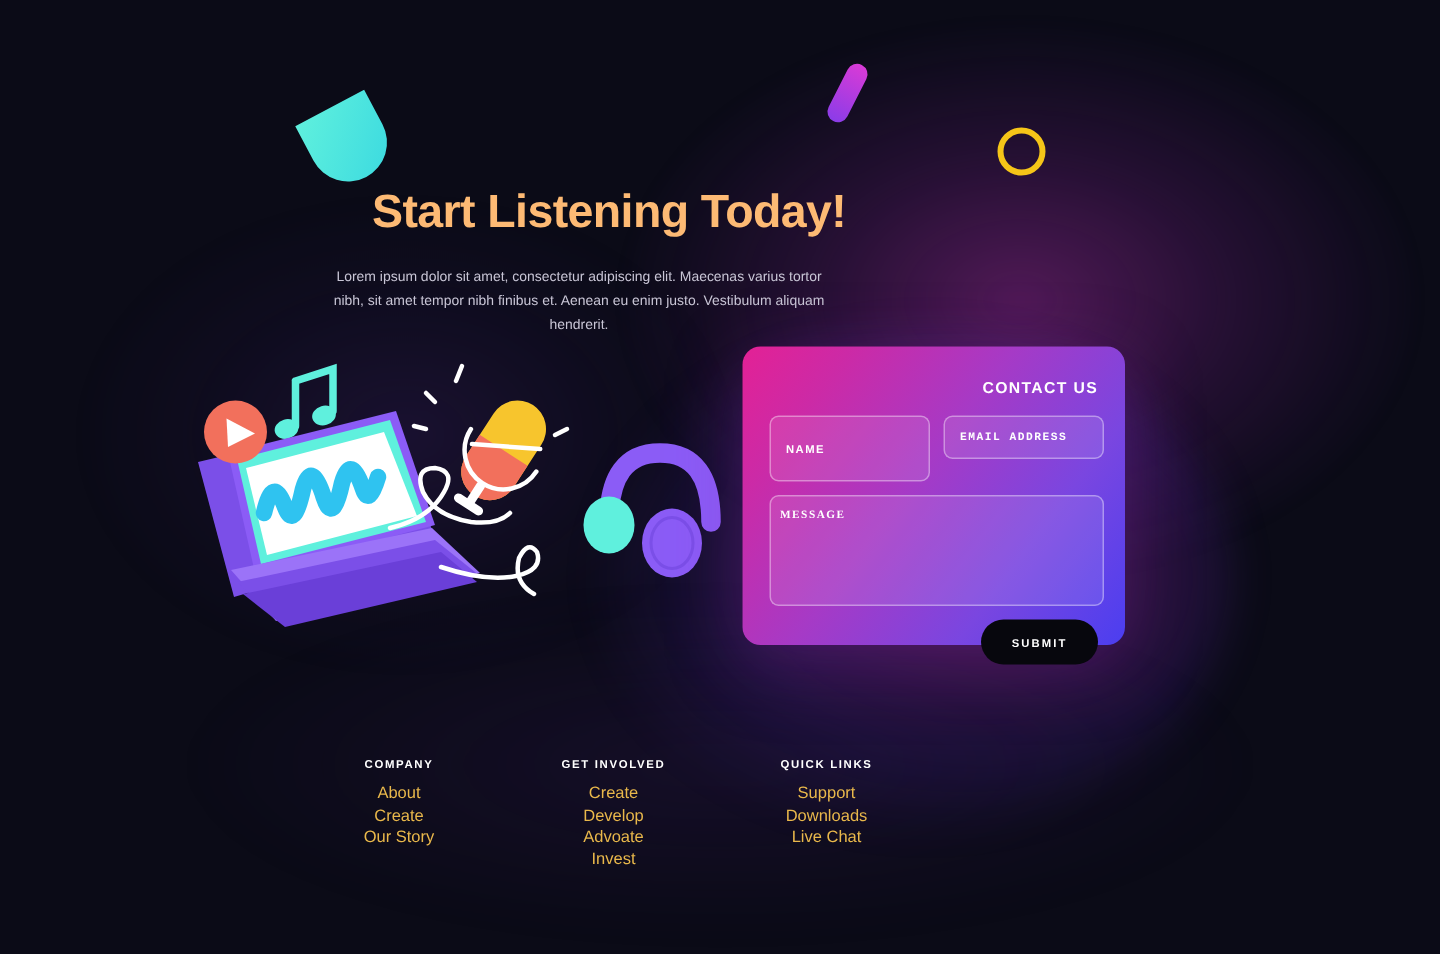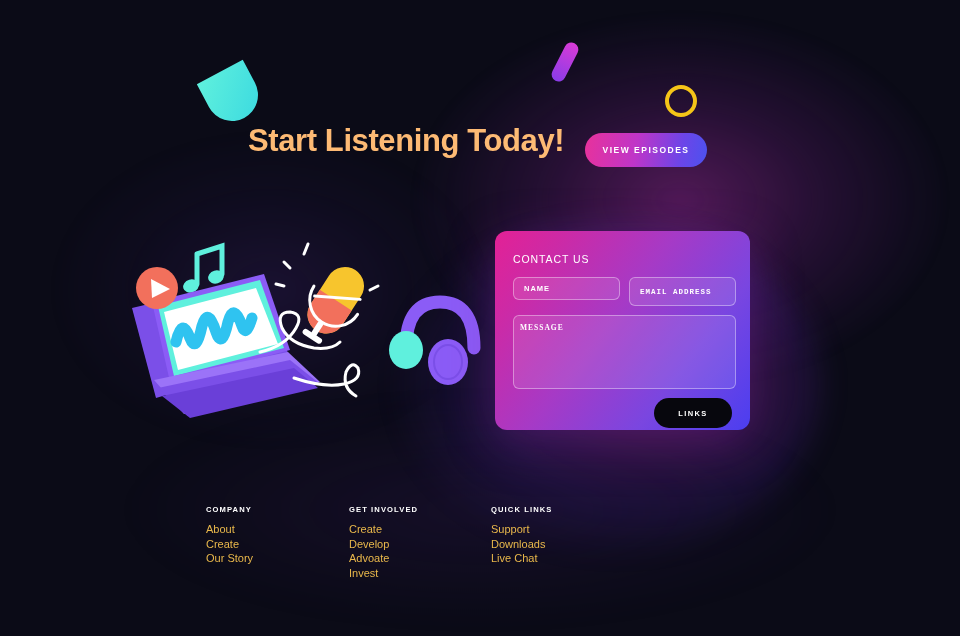--- a/index.html
+++ b/index.html
@@ -83,52 +83,53 @@
 
   
   #contact-card {
     position:absolute; left:495px; top:231px; width:255px; height:199px;
     border-radius:12px;
     background:linear-gradient(127deg,#e32195 0%,#cc2aa6 18%,#a63ac6 45%,#7a46e0 72%,#4b3ef0 100%);
     box-shadow:0 12px 50px rgba(140,40,190,0.35);
     padding:22px 18px 0 18px;
   }
   #contact-title {
-    color:#ffffff; font-size:10.5px; font-weight:normal; letter-spacing:0.9px;
+    color:#ffffff; font-size:10.5px; font-weight:bold; letter-spacing:0.9px;
     margin-bottom:12px;
+    text-align:right;
   }
   #contact-fields-row { display:flex; gap:9px; margin-bottom:9px; }
   .field {
     border:1px solid rgba(255,255,255,0.38);
     border-radius:6px;
     background:rgba(255,255,255,0.10);
     color:#ffffff; font-size:7.5px; font-weight:bold; letter-spacing:1px;
     padding:9px 10px;
     font-family:"Liberation Sans", sans-serif;
     outline:none;
   }
   .field::placeholder { color:#ffffff; opacity:1; font-weight:bold; letter-spacing:1px; }
-  #name-input { width:107px; height:23px; }
+  #name-input { width:107px; height:44px; }
   #email-input { width:107px; height:29px;font-family:Liberation Mono, monospace; }
   #message-input {
     width:223px; height:74px; display:block; resize:none;
     padding:6px; line-height:12px;font-family:Liberation Serif, serif;
   }
   #submit-row { display:flex; justify-content:flex-end; margin-top:9px; }
   #submit-button {
     width:78px; height:30px; border-radius:15px; border:none;
     background:#07070d; color:#ffffff;
     font-size:7.5px; font-weight:bold; letter-spacing:1.4px;
     cursor:pointer; font-family:"Liberation Sans", sans-serif;
   }
 
   
   #footer { position:absolute; left:0; top:505px; width:960px; }
   #footer-cols { position:relative; width:960px; height:80px; }
-  .footer-col { position:absolute; }
+  .footer-col { position:absolute; text-align:center; }
   #footer-col-0 { left:206px; width:120px; }
   #footer-col-1 { left:349px; width:120px; }
   #footer-col-2 { left:491px; width:120px; }
   .footer-heading {
     color:#ffffff; font-size:7.6px; font-weight:bold; letter-spacing:1.1px;
     margin-bottom:8px;
   }
   .footer-link {
     display:block; color:#e9b84b; font-size:11px; line-height:14.5px;
     text-decoration:none; cursor:pointer;
@@ -146,21 +147,21 @@
 
   <div id="deco-semicircle"></div>
   <div id="deco-bar"></div>
   <div id="deco-ring"></div>
 
   <section id="hero">
     <div id="hero-row">
       <h1 id="hero-title">Start Listening Today!</h1>
     </div>
   </section>
-  <button id="view-episodes-button">VIEW EPISODES</button>
+  <p id="hero-paragraph">Lorem ipsum dolor sit amet, consectetur adipiscing elit. Maecenas varius tortor nibh, sit amet tempor nibh finibus et. Aenean eu enim justo. Vestibulum aliquam hendrerit.</p>
 
   <div id="illustration">
     <svg width="370" height="200" viewBox="0 0 370 200" xmlns="http://www.w3.org/2000/svg">
 
       <g>
         <path d="M79 24 L79 54 M79 24 L104 16 L104 44" stroke="#5ff0dd" stroke-width="5" fill="none" stroke-linecap="round"></path>
         <ellipse cx="73" cy="56" rx="8" ry="6.5" fill="#5ff0dd" transform="rotate(-16 73 56)"></ellipse>
         <ellipse cx="98" cy="47" rx="8" ry="6.5" fill="#5ff0dd" transform="rotate(-16 98 47)"></ellipse>
       </g>
 
@@ -215,21 +216,21 @@
   </div>
 
   <div id="contact-card">
     <div id="contact-title">CONTACT US</div>
     <div id="contact-fields-row">
       <input id="name-input" class="field" type="text" placeholder="NAME" style="">
       <input id="email-input" class="field" type="text" placeholder="EMAIL ADDRESS" style="">
     </div>
     <textarea id="message-input" class="field" placeholder="MESSAGE" style=""></textarea>
     <div id="submit-row">
-      <button id="submit-button">LINKS</button>
+      <button id="submit-button">SUBMIT</button>
     </div>
   </div>
 
   <footer id="footer">
     <div id="footer-cols">
 
       <div class="footer-col" id="footer-col-0">
         <div class="footer-heading">COMPANY</div>
         <a class="footer-link">About</a>
         <a class="footer-link">Create</a>

